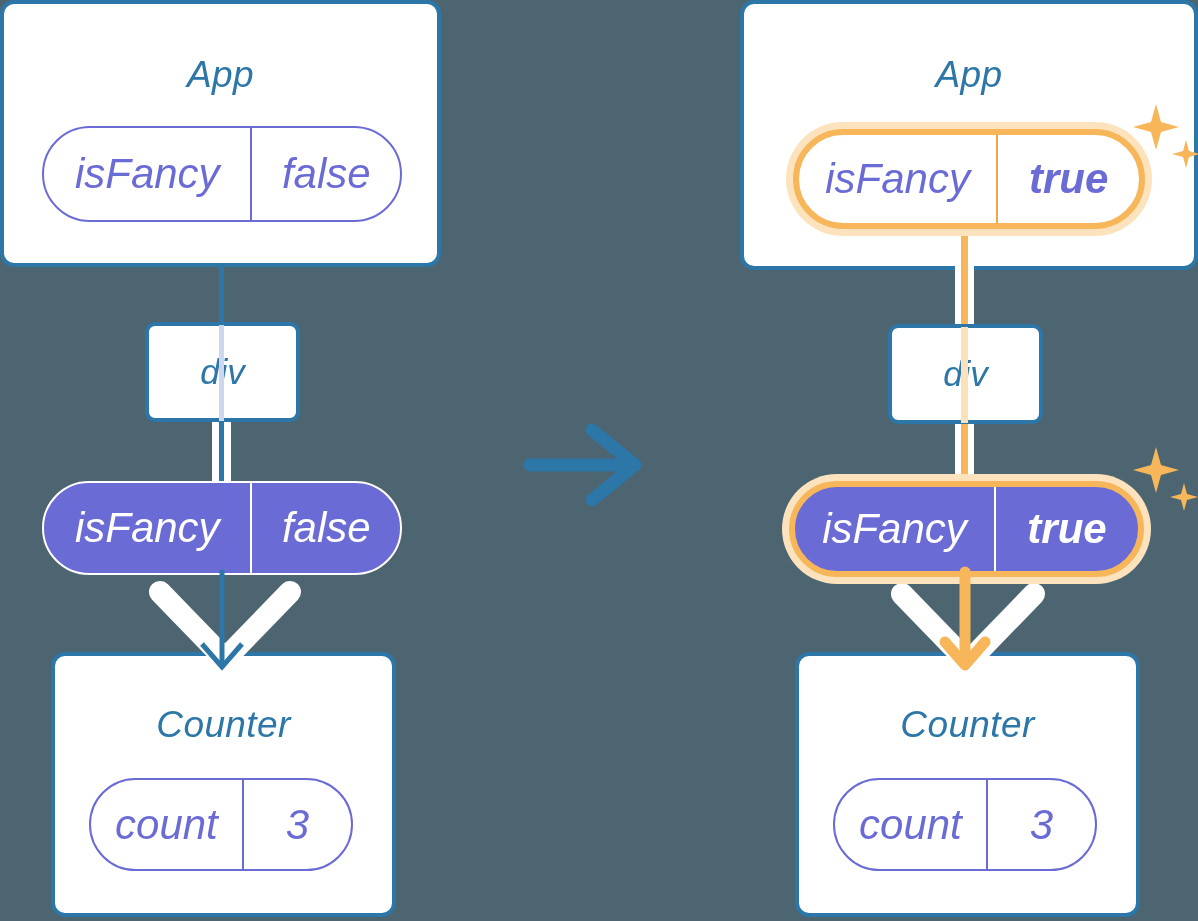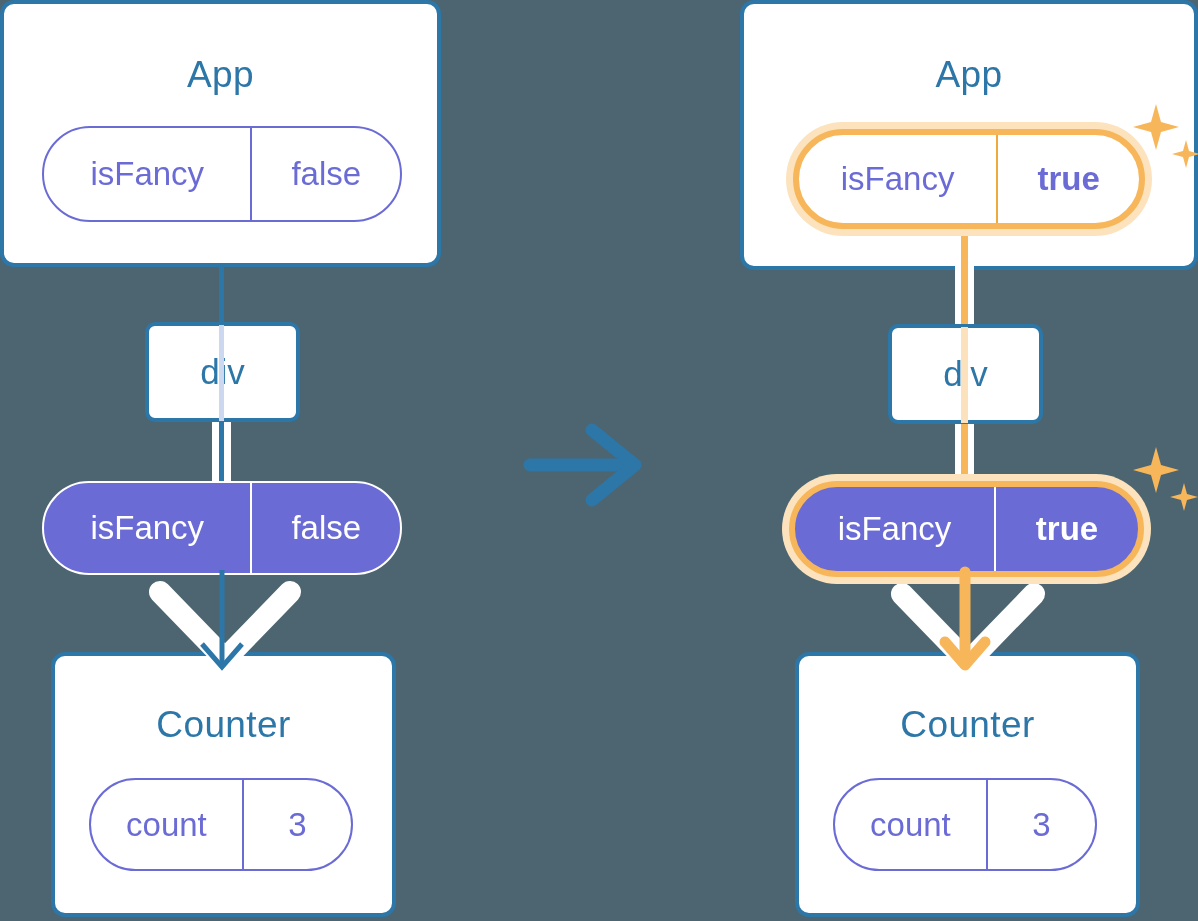--- a/index.html
+++ b/index.html
@@ -3,21 +3,21 @@
 <meta charset="utf-8">
 <style>
   html,body{margin:0;padding:0;}
   body{
     width:1198px;height:921px;
     background:#4d6570;
     font-family:"Liberation Sans", sans-serif;
     overflow:hidden;
     position:relative;
   }
-  .stage{position:absolute;inset:0;}
+  .stage{position:absolute;inset:0;font-style:italic;}
 
   
   .panel{
     position:absolute;
     background:#ffffff;
     border:4px solid #2c76a8;
     border-radius:14px;
     box-sizing:border-box;
     z-index:4;
   }
@@ -47,21 +47,21 @@
     position:absolute;
     box-sizing:border-box;
     display:flex;
     align-items:stretch;
     border-radius:999px;
     z-index:8;
   }
   .pill .cell{
     display:flex;align-items:center;justify-content:center;
     box-sizing:border-box;
-    font-size:33px;
+    font-size:42px;
     white-space:nowrap;
   }
   .pill .cell.name{flex:1 1 58%;}
   .pill .cell.val{flex:1 1 42%;}
 
   
   .pill.outline{
     background:#ffffff;
     border:2px solid #6b6bd6;
     color:#6b6bd6;

